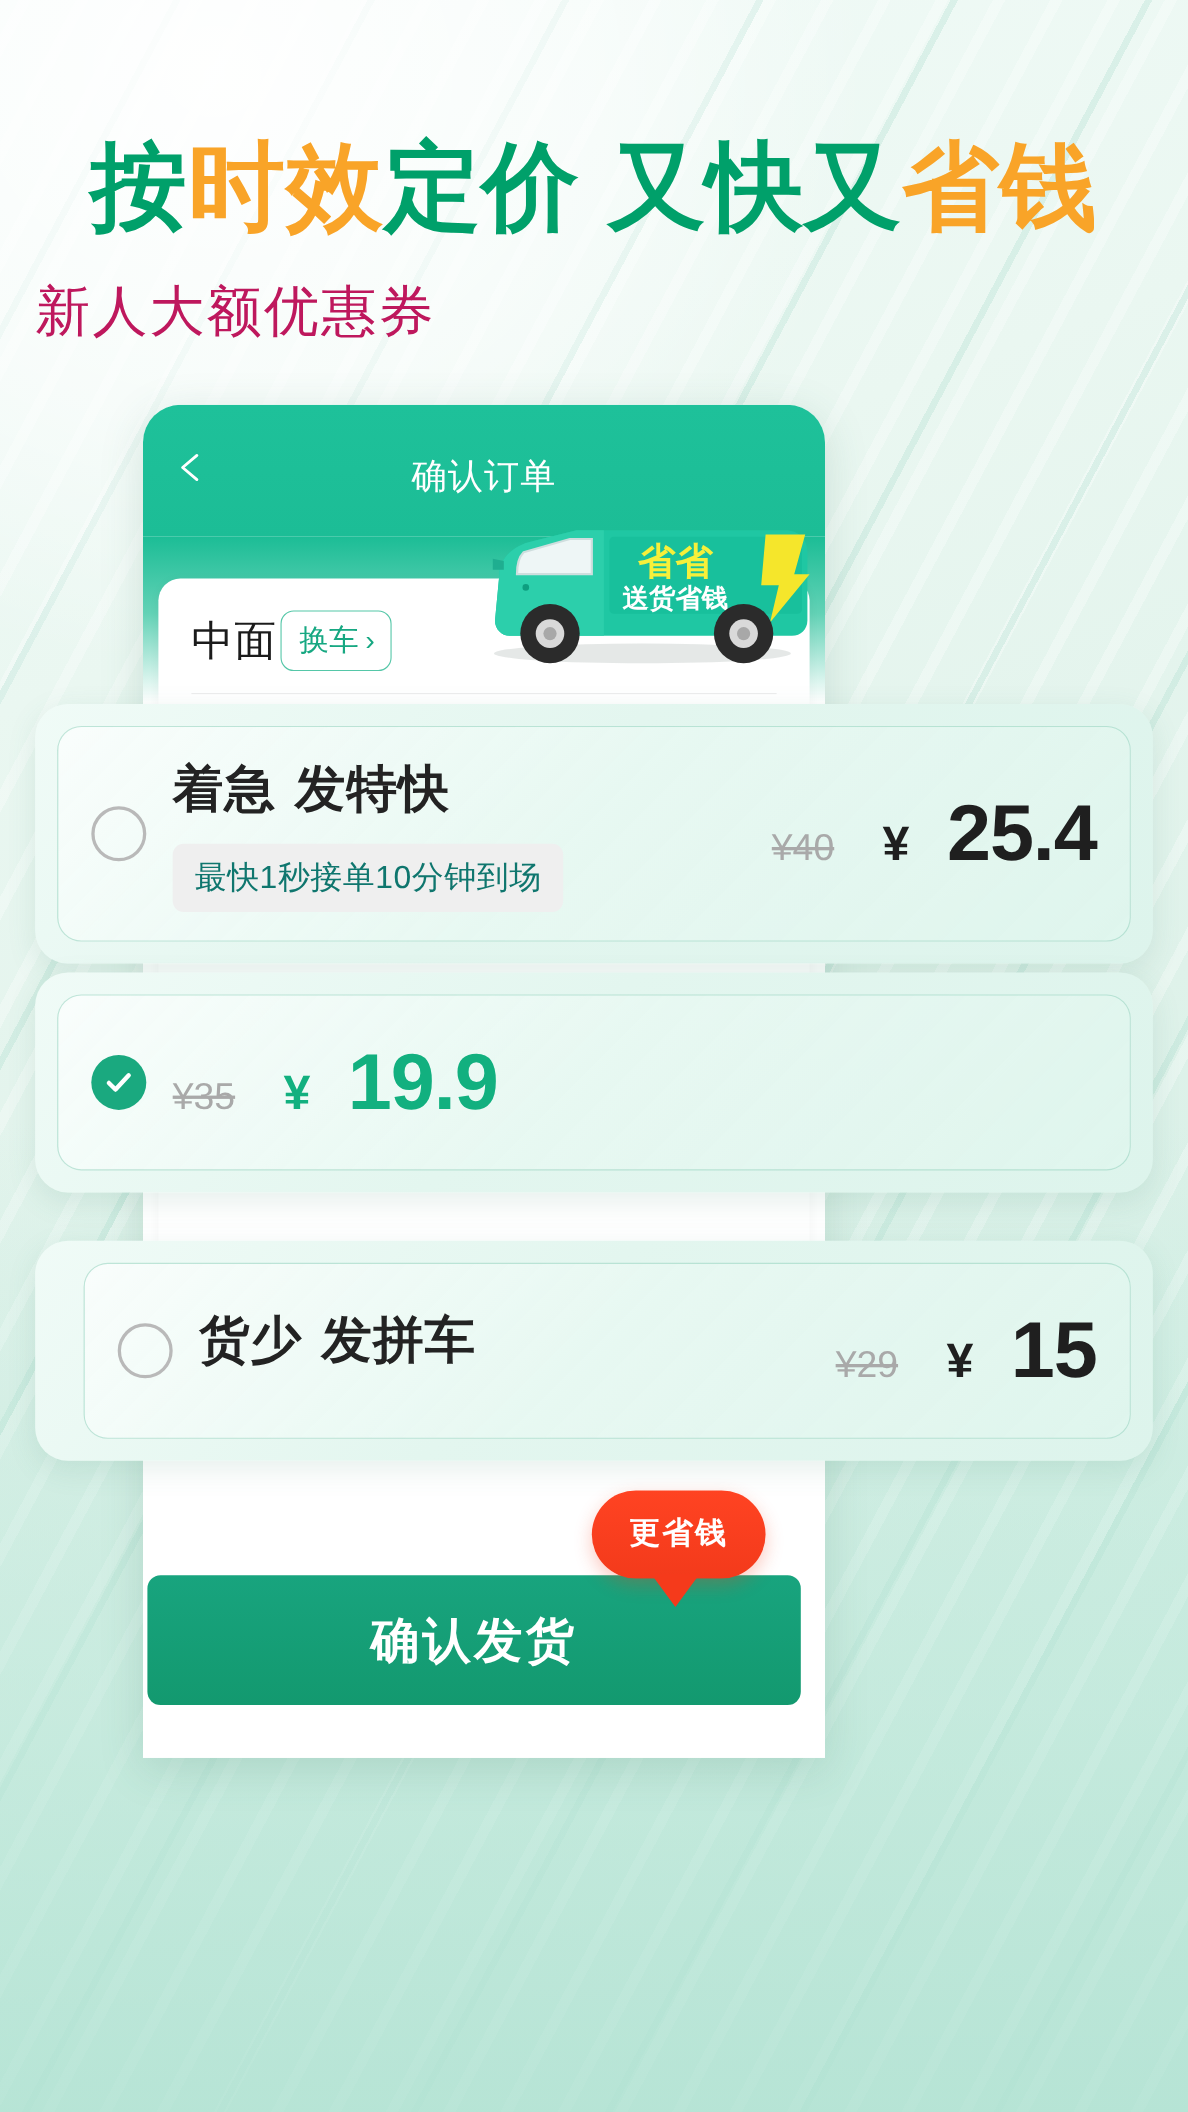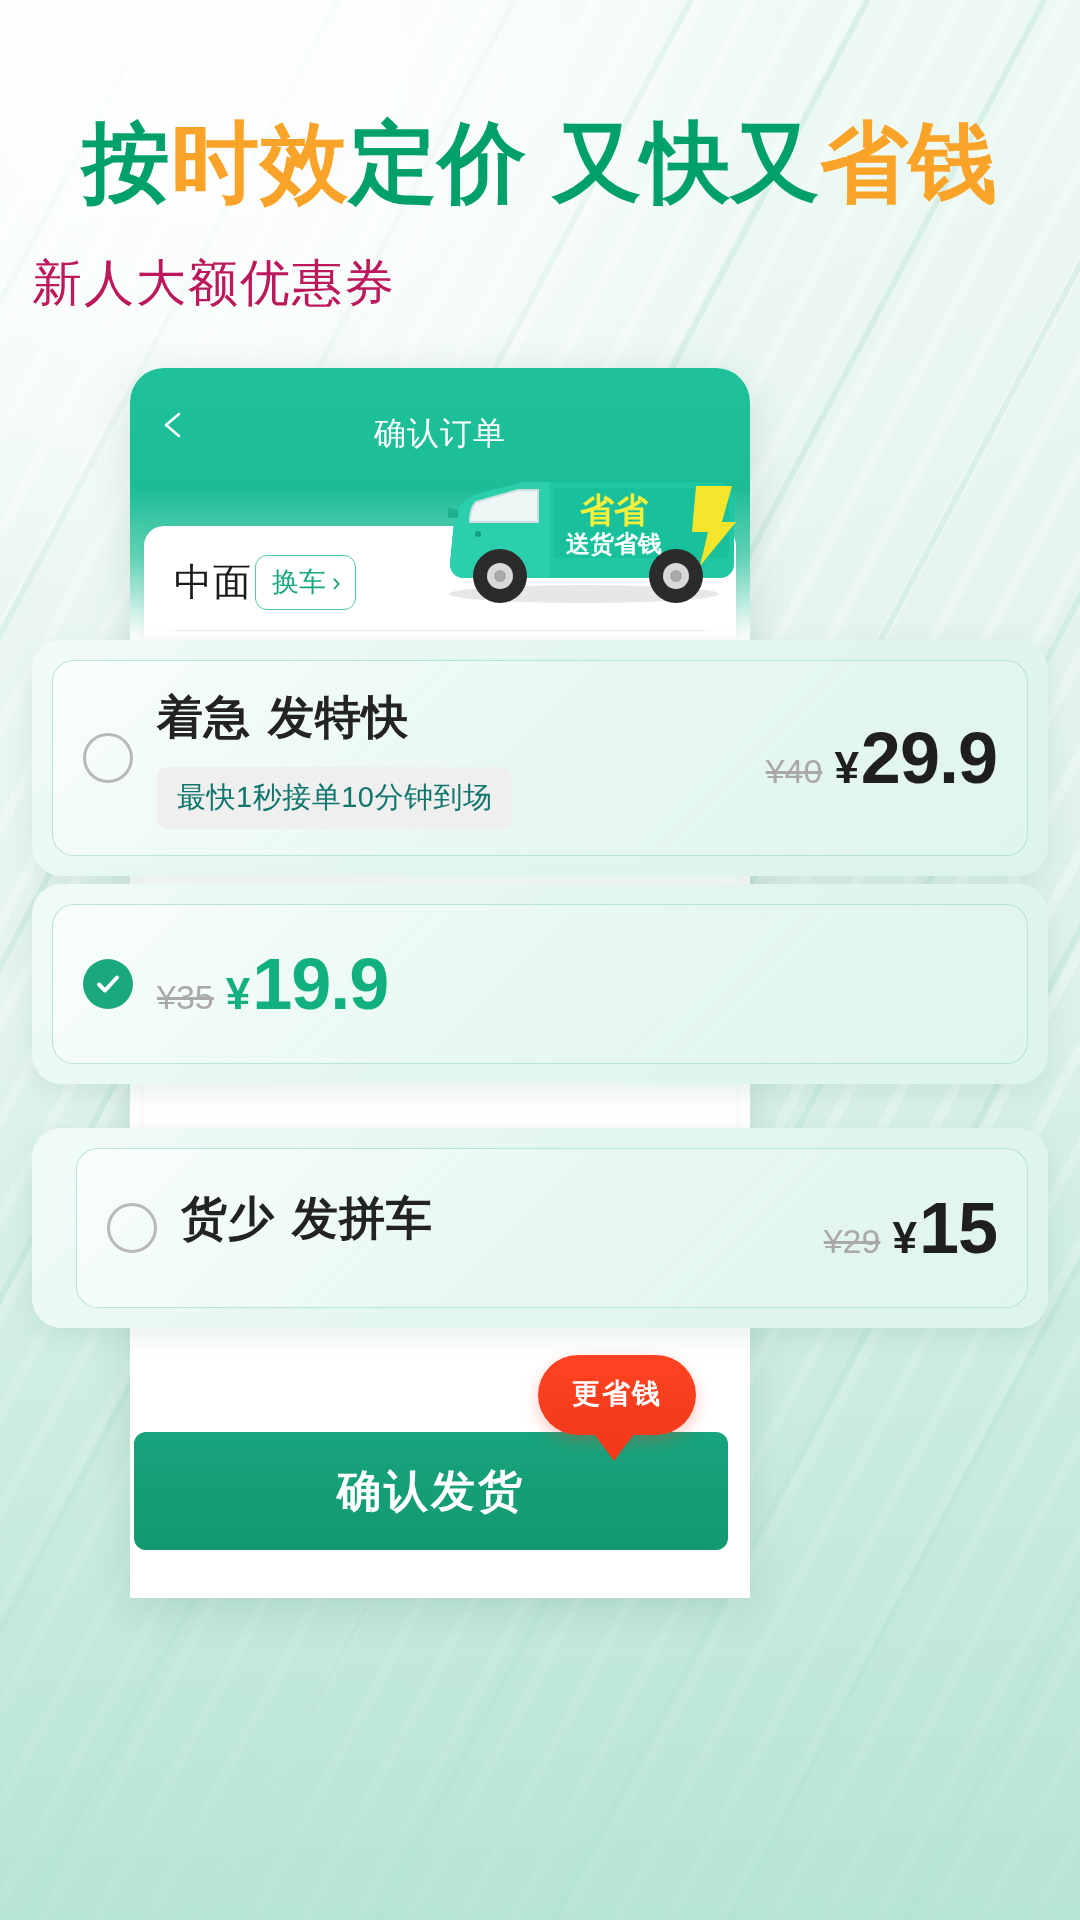--- a/index.html
+++ b/index.html
@@ -45,21 +45,21 @@
     background:linear-gradient(180deg, rgba(200,236,224,0) 0%, rgba(185,230,215,.55) 60%, rgba(176,226,210,.8) 100%);
   }
 
   
   .headline {
     position:absolute; left:0; right:0; top:126px;
     text-align:center;
     font-size:88px; line-height:1;
     font-weight:900;
     letter-spacing:1px;
-    font-family:Liberation Mono, monospace;
+    font-family:Liberation Sans, sans-serif;
     white-space:nowrap;
   }
   .headline span { display:inline-block; }
   .hl-green { color:#00a06a; }
   .hl-orange { color:#f9a428; }
   .hl-gap { width:26px; }
 
   .subtitle {
     position:absolute; left:0; right:0; top:258px;
     text-align:left;
@@ -230,21 +230,21 @@
   .opt-tag {
     display:inline-block;
     background:#efefef;
     color:#0f766e;
     font-size:29px;
     padding:11px 20px;
     border-radius:10px;
     letter-spacing:.5px;
   }
   .opt-tag.green { background:#1aa97f; color:#ffffff; }
-  .opt-price { display:flex; align-items:baseline; flex:0 0 auto; white-space:nowrap; }
+  .opt-price { display:flex; align-items:baseline; flex:0 0 auto; white-space:nowrap;gap:32px; }
   .opt-orig {
     font-size:34px; color:#a9a9a9;
     text-decoration:line-through;
     margin-right:12px;
   }
   .opt-cur { font-size:44px; font-weight:700; color:#1f1f1f; margin-right:2px; }
   .opt-val { font-size:72px; font-weight:700; color:#1f1f1f; letter-spacing:-1px; }
   .opt-cur.green, .opt-val.green { color:#12b07f; }
 </style>
 </head>
@@ -335,21 +335,21 @@
 <div class="opt" id="opt0" style="top:640px;">
   <div class="opt-inner">
     <div class="opt-radio"></div>
     <div class="opt-main">
       <div class="opt-title">着急 发特快</div>
       <span class="opt-tag">最快1秒接单10分钟到场</span>
     </div>
     <div class="opt-price">
       <span class="opt-orig">¥40</span>
       <span class="opt-cur">¥</span>
-      <span class="opt-val">29.9</span>
+      <span class="opt-val">25.4</span>
     </div>
   </div>
 </div>
 
 <div class="opt" id="opt1" style="top:884px;">
   <div class="opt-inner">
     <div class="opt-radio checked">
       <svg width="30" height="30" viewBox="0 0 30 30">
           <path d="M6 15.5 L12 21.5 L24 8.5" fill="none" stroke="#ffffff" stroke-width="4" stroke-linecap="round" stroke-linejoin="round"></path>
         </svg>

